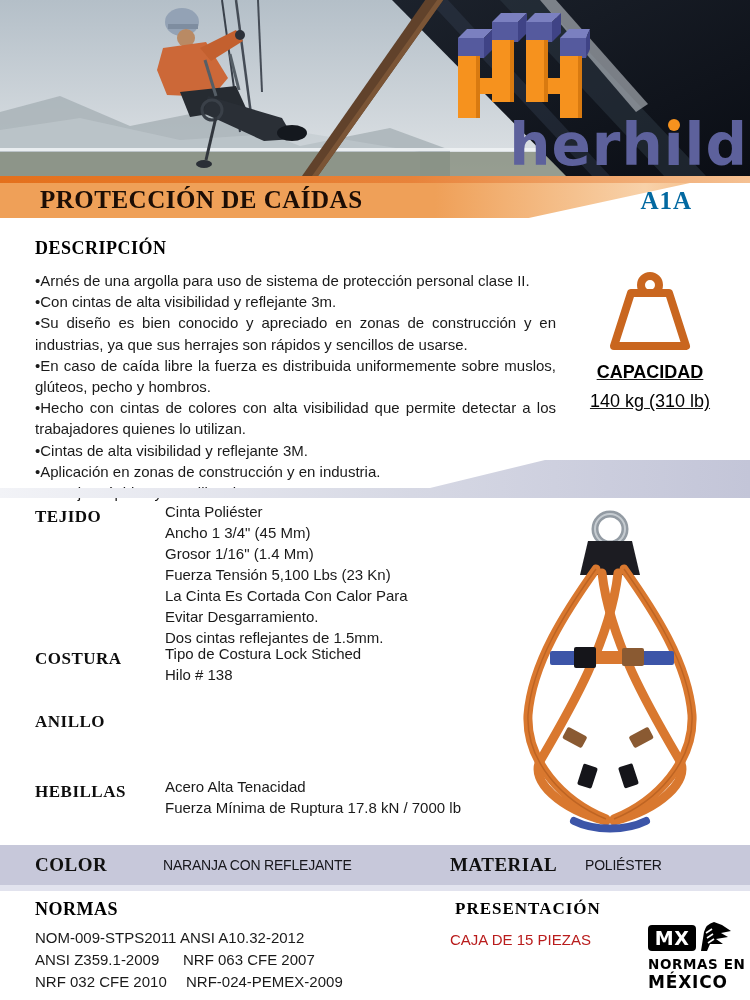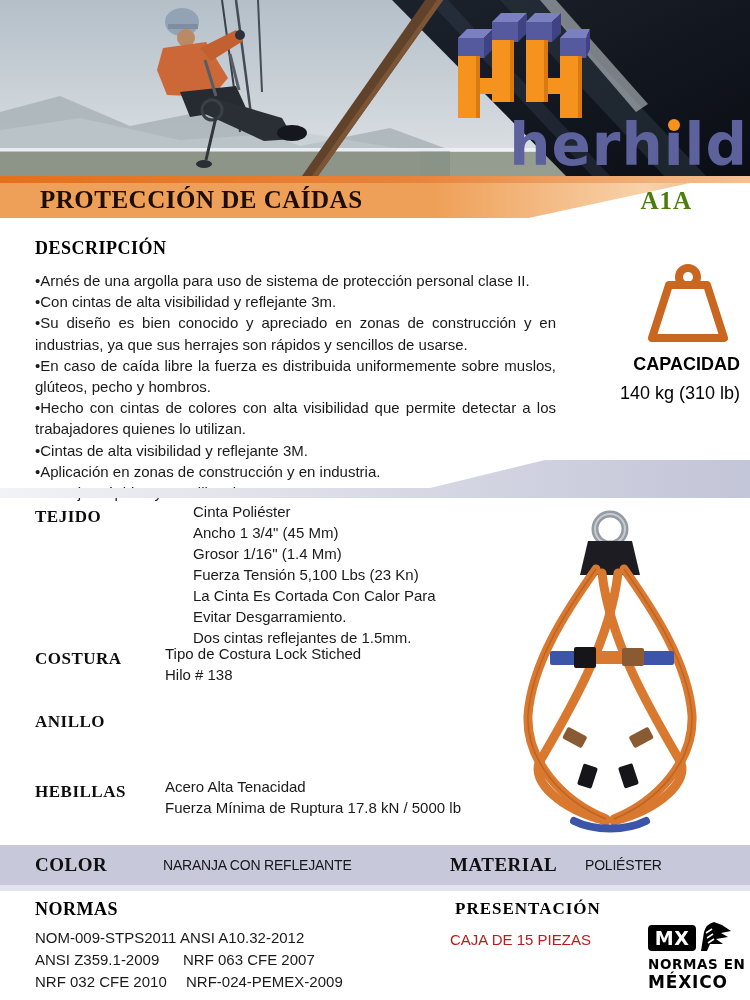--- a/index.html
+++ b/index.html
@@ -34,29 +34,29 @@
   #banner .bannerbody{
     position:absolute;left:0;top:7px;width:750px;height:35px;
     clip-path:polygon(0 0,92% 0,70.5% 100%,0 100%);
     background:linear-gradient(90deg,#efa058 0%,#efa058 58%,#f8d2aa 86%,#f2ae6e 100%);
   }
   #banner-title{
     position:absolute;left:40px;top:10px;font-size:25px;font-weight:bold;
     color:#1c0d05;letter-spacing:0.5px;
   }
   #banner-code{
-    position:absolute;right:58px;top:11px;font-size:25px;font-weight:bold;color:#4d7c0f;
+    position:absolute;right:58px;top:11px;font-size:25px;font-weight:bold;color:#0369a1;
     letter-spacing:1px;
   }
 
   
   #desc-section{position:absolute;left:0;top:218px;width:750px;height:284px;}
   #desc-heading{position:absolute;left:35px;top:20px;font-size:18px;font-weight:bold;color:#000;letter-spacing:0.5px;}
   #desc-bullets{position:absolute;left:35px;top:52px;width:521px;font-size:15px;line-height:21.2px;text-align:justify;color:#1a1a1a;}
-  #capacity{position:absolute;left:560px;top:44px;width:180px;text-align:right;}
+  #capacity{position:absolute;left:560px;top:52px;width:180px;text-align:center;text-decoration:underline;}
   #capacity .cap-label{font-size:18px;font-weight:bold;color:#000;margin-top:6px;}
   #capacity .cap-value{font-size:18px;color:#000;margin-top:8px;}
 
   
   #divider{position:absolute;left:0;top:452px;width:750px;height:50px;}
 
   
   #specs{position:absolute;left:0;top:501px;width:750px;height:344px;}
   .spec-row{position:absolute;left:35px;width:440px;display:flex;}
   .spec-label{width:130px;flex:none;font-family:"Liberation Serif",serif;font-size:17px;font-weight:bold;color:#0d0d0d;letter-spacing:0.5px;padding-top:6px;}
@@ -222,21 +222,21 @@
       <stop offset="0" stop-color="#f2f3f7"></stop>
         <stop offset="0.55" stop-color="#d6d8e4"></stop>
         <stop offset="1" stop-color="#c3c5d8"></stop>
     </linearGradient>
   </defs>
   <polygon points="0,36 430,36 545,8 750,8 750,46 0,46" fill="url(#sw)"></polygon>
 </svg>
 
 <div id="specs">
 
-  <div class="spec-row" style="top:0;gap:28px;">
+  <div class="spec-row" style="top:0;">
     <div class="spec-label">TEJIDO</div>
     <div class="spec-lines">
       <div>Cinta Poliéster</div>
       <div>Ancho 1 3/4"  (45 Mm)</div>
       <div>Grosor 1/16"  (1.4 Mm)</div>
       <div>Fuerza Tensión  5,100 Lbs (23 Kn)</div>
       <div>La Cinta Es Cortada Con Calor Para</div>
       <div>Evitar Desgarramiento.</div>
       <div>Dos cintas reflejantes de 1.5mm.</div>
     </div>
@@ -251,21 +251,21 @@
   </div>
 
   <div class="spec-row" style="top:205px;">
     <div class="spec-label">ANILLO</div>
   </div>
 
   <div class="spec-row" style="top:275px;">
     <div class="spec-label">HEBILLAS</div>
     <div class="spec-lines">
       <div>Acero Alta Tenacidad</div>
-      <div>Fuerza Mínima de Ruptura  17.8 kN / 5000 lb</div>
+      <div>Fuerza Mínima de Ruptura  17.8 kN / 7000 lb</div>
     </div>
   </div>
 
   <svg id="harness" width="268" height="340" viewBox="0 0 268 340">
 
     <circle cx="136" cy="28" r="15" fill="none" stroke="#939ba3" stroke-width="7"></circle>
     <circle cx="136" cy="28" r="15" fill="none" stroke="#c6ccd1" stroke-width="2"></circle>
 
     <path d="M114,40 L158,40 L166,74 L106,74 Z" fill="#1c1c22"></path>
 

